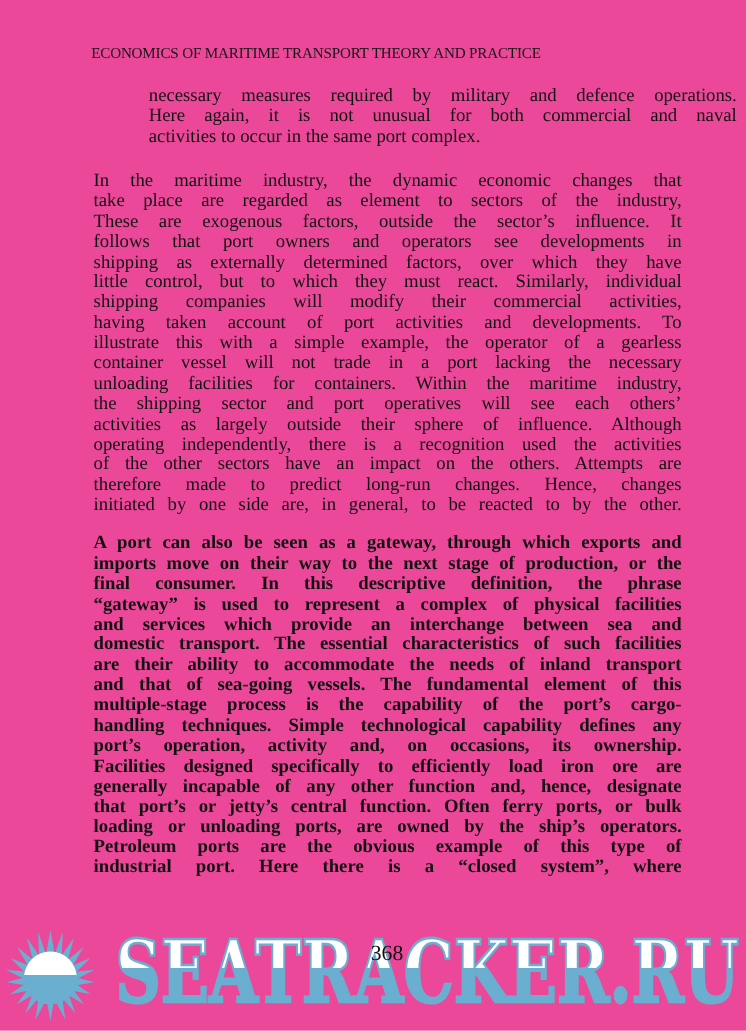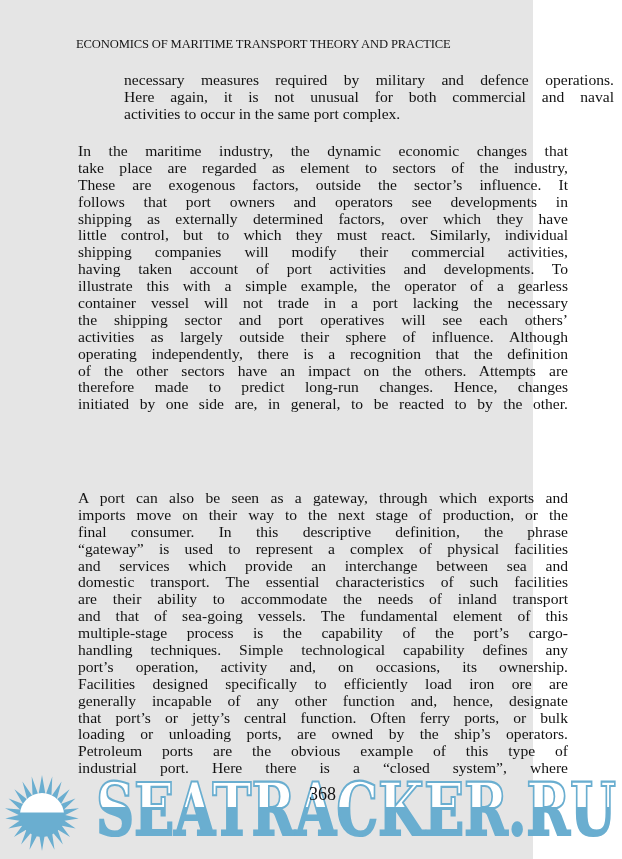--- a/index.html
+++ b/index.html
@@ -11,22 +11,22 @@
       width: 622px;
       height: 859px;
       position: relative;
       overflow: hidden;
       font-family: "Liberation Serif", "DejaVu Serif", serif;
       color: #111111;
     }
     .page {
       position: absolute;
       left: 0; top: 0;
-      width: 533px; height: 859px;
-      background: #e5e5e5;
+      width: 622px; height: 859px;
+      background: #ec4899;
     }
     .running-head {
       position: absolute;
       left: 76px;
       top: 37px;
       width: 490px;
       font-size: 12.6px;
       letter-spacing: -0.15px;
       white-space: nowrap;
       color: #151515;
@@ -46,21 +46,21 @@
       text-align-last: justify;
       white-space: nowrap;
       height: 16.9px;
       overflow: visible;
     }
     .body-text .line.last {
       text-align-last: left;
     }
     .p1 { top: 72px; margin-left: 46px; }
     .p2 { top: 143px; }
-    .p3 { top: 490px; }
+    .p3 { top: 445px; font-weight: bold; }
 
     .page-number {
       position: absolute;
       left: 309px;
       top: 784px;
       font-size: 18px;
       color: #111111;
       z-index: 3;
     }
     .watermark {
@@ -105,23 +105,24 @@
     <span class="line">In the maritime industry, the dynamic economic changes that</span>
     <span class="line">take place are regarded as element to sectors of the industry,</span>
     <span class="line">These are exogenous factors, outside the sector’s influence.  It</span>
     <span class="line">follows that port owners and operators see developments in</span>
     <span class="line">shipping  as externally determined factors, over which they have</span>
     <span class="line">little control, but to which they must react.  Similarly,  individual</span>
     <span class="line">shipping companies will modify their commercial activities,</span>
     <span class="line">having taken account of port activities and developments.  To</span>
     <span class="line">illustrate this with a simple example, the operator of a gearless</span>
     <span class="line">container vessel will not trade in a port lacking the necessary</span>
+    <span class="line">unloading facilities for containers.  Within the maritime industry,</span>
     <span class="line">the shipping sector and port operatives will see each others’</span>
     <span class="line">activities as largely outside their sphere of influence.  Although</span>
-    <span class="line">operating independently, there is a recognition that the definition</span>
+    <span class="line">operating independently, there is a recognition used the activities</span>
     <span class="line">of the other sectors have an impact on the others.  Attempts are</span>
     <span class="line">therefore made to predict long-run changes.   Hence, changes</span>
     <span class="line">initiated by one side are, in general, to  be reacted to by the other.</span>
   </div>
 
   <div class="body-text p3">
     <span class="line">A port can also be seen as a gateway, through which exports and</span>
     <span class="line">imports move on their way to the next stage of production, or the</span>
     <span class="line">final consumer.   In this descriptive definition, the phrase</span>
     <span class="line">“gateway” is used to represent a complex of physical facilities</span>

